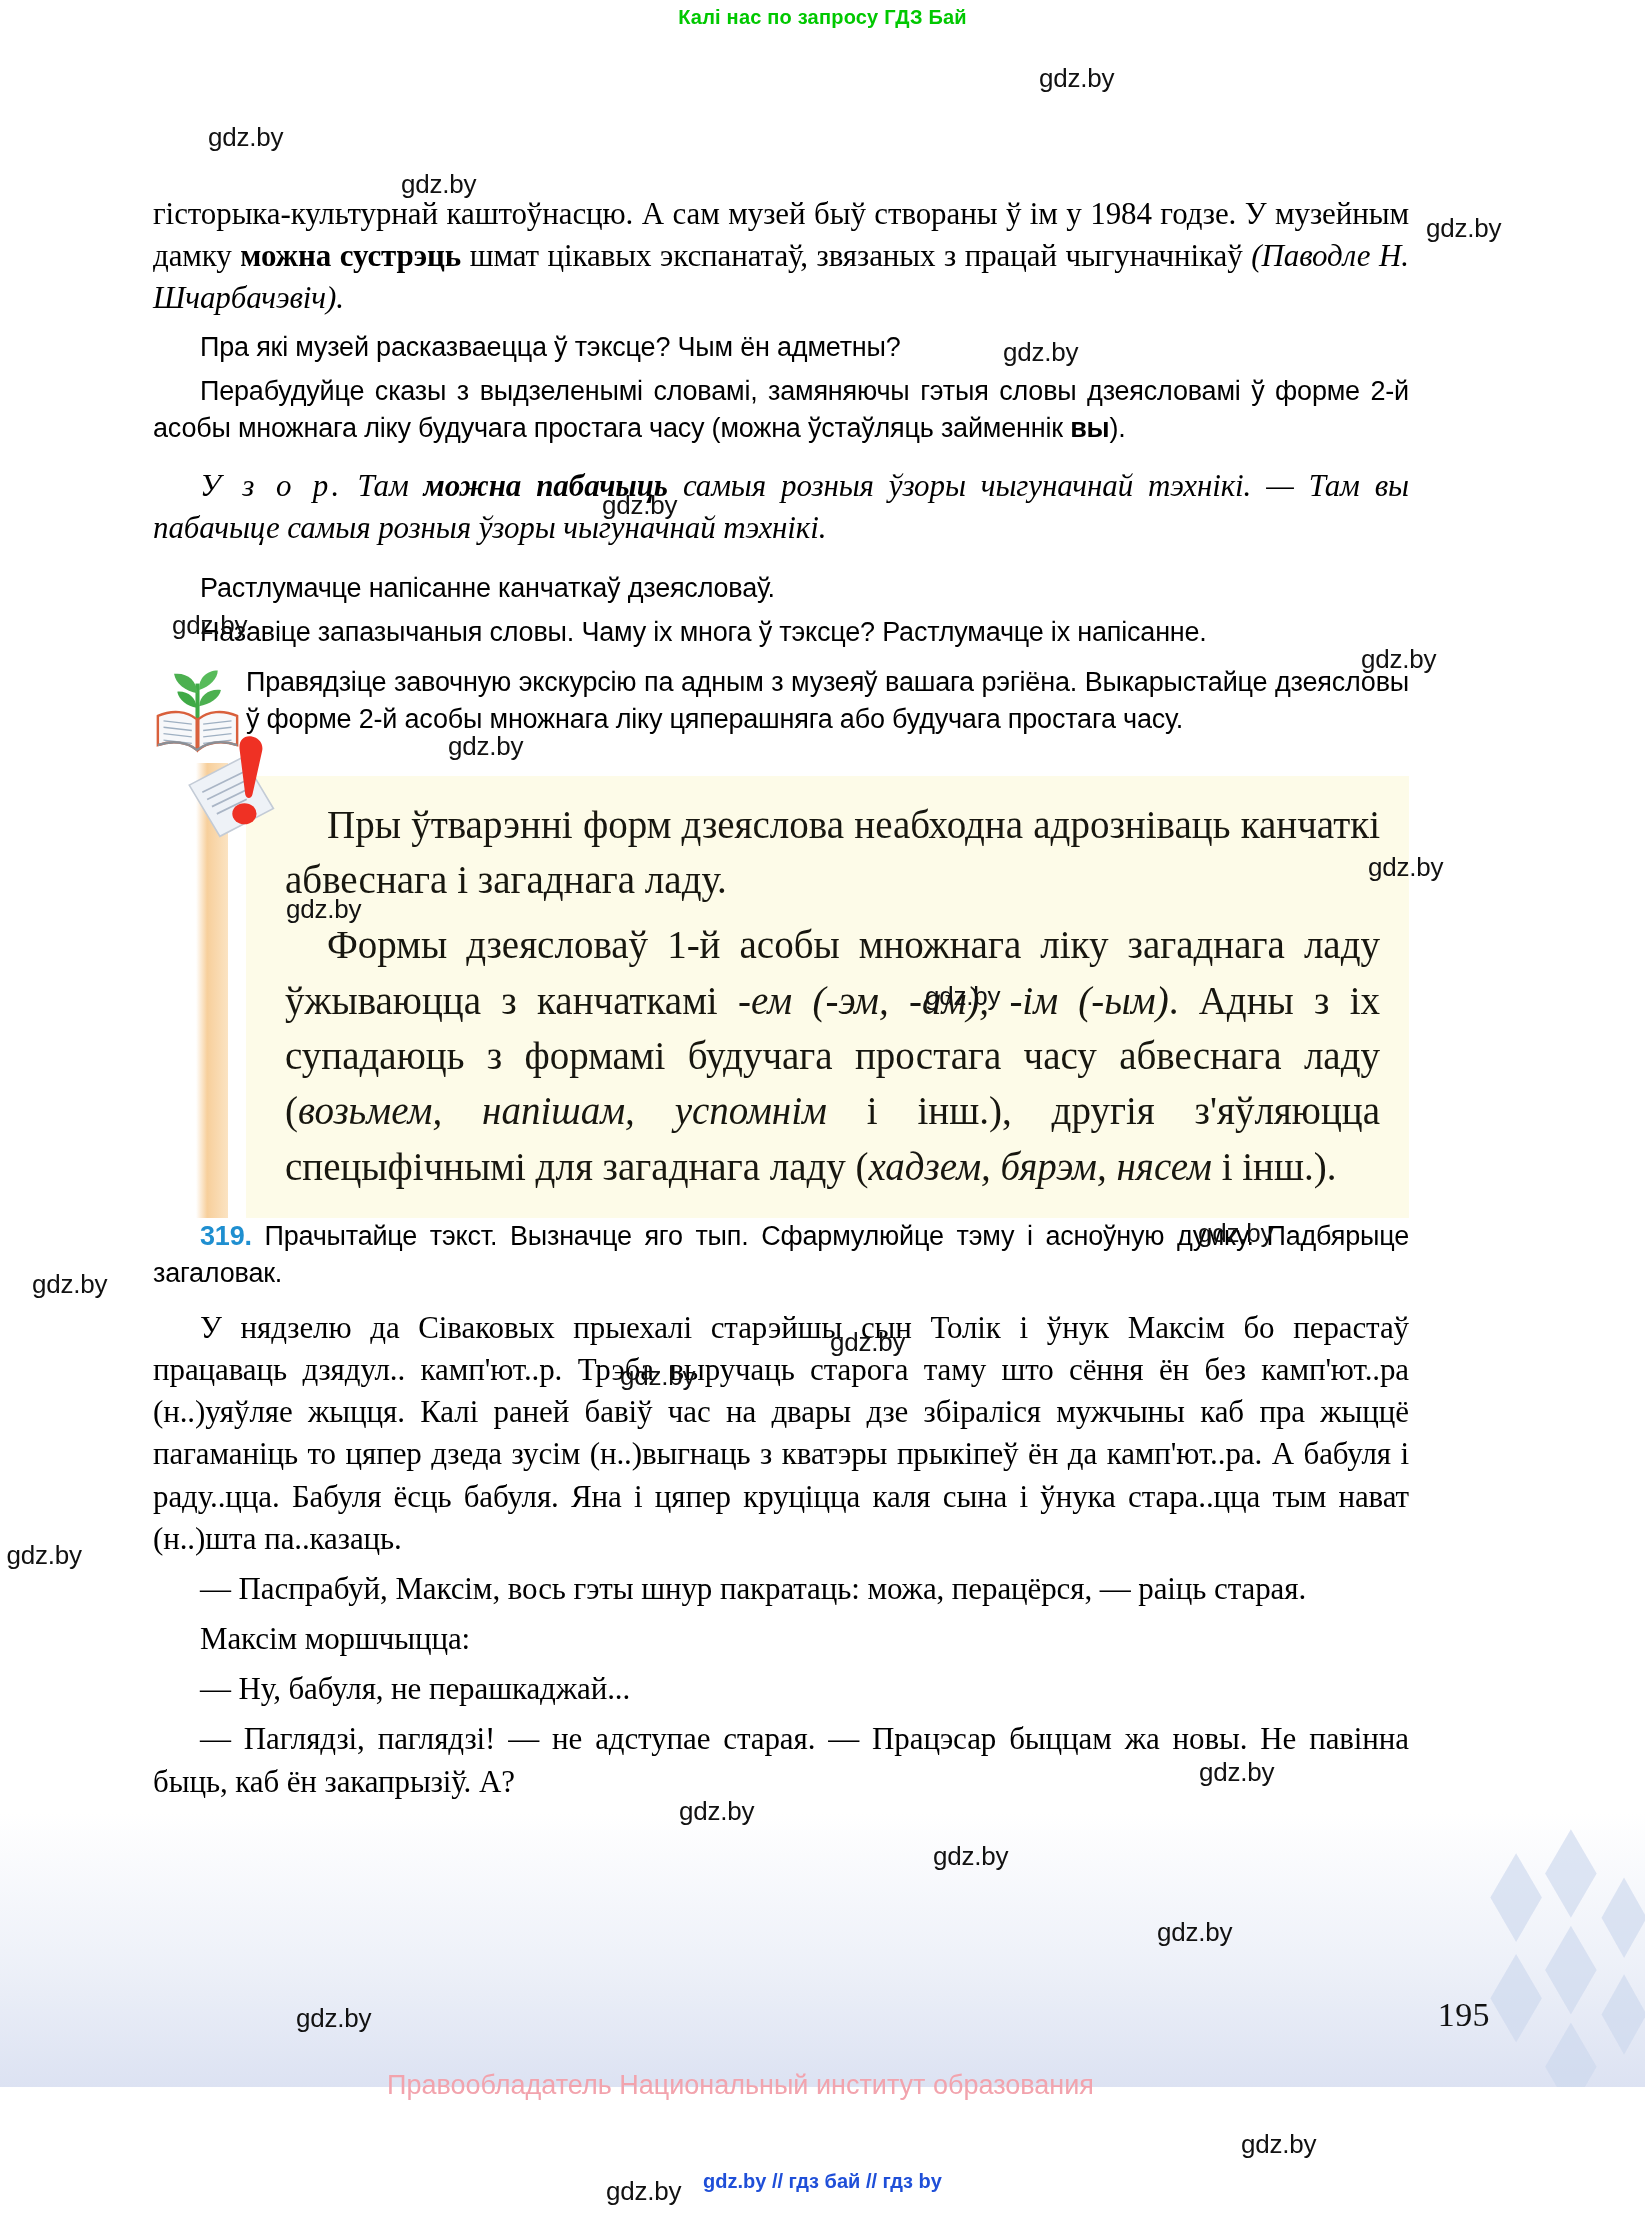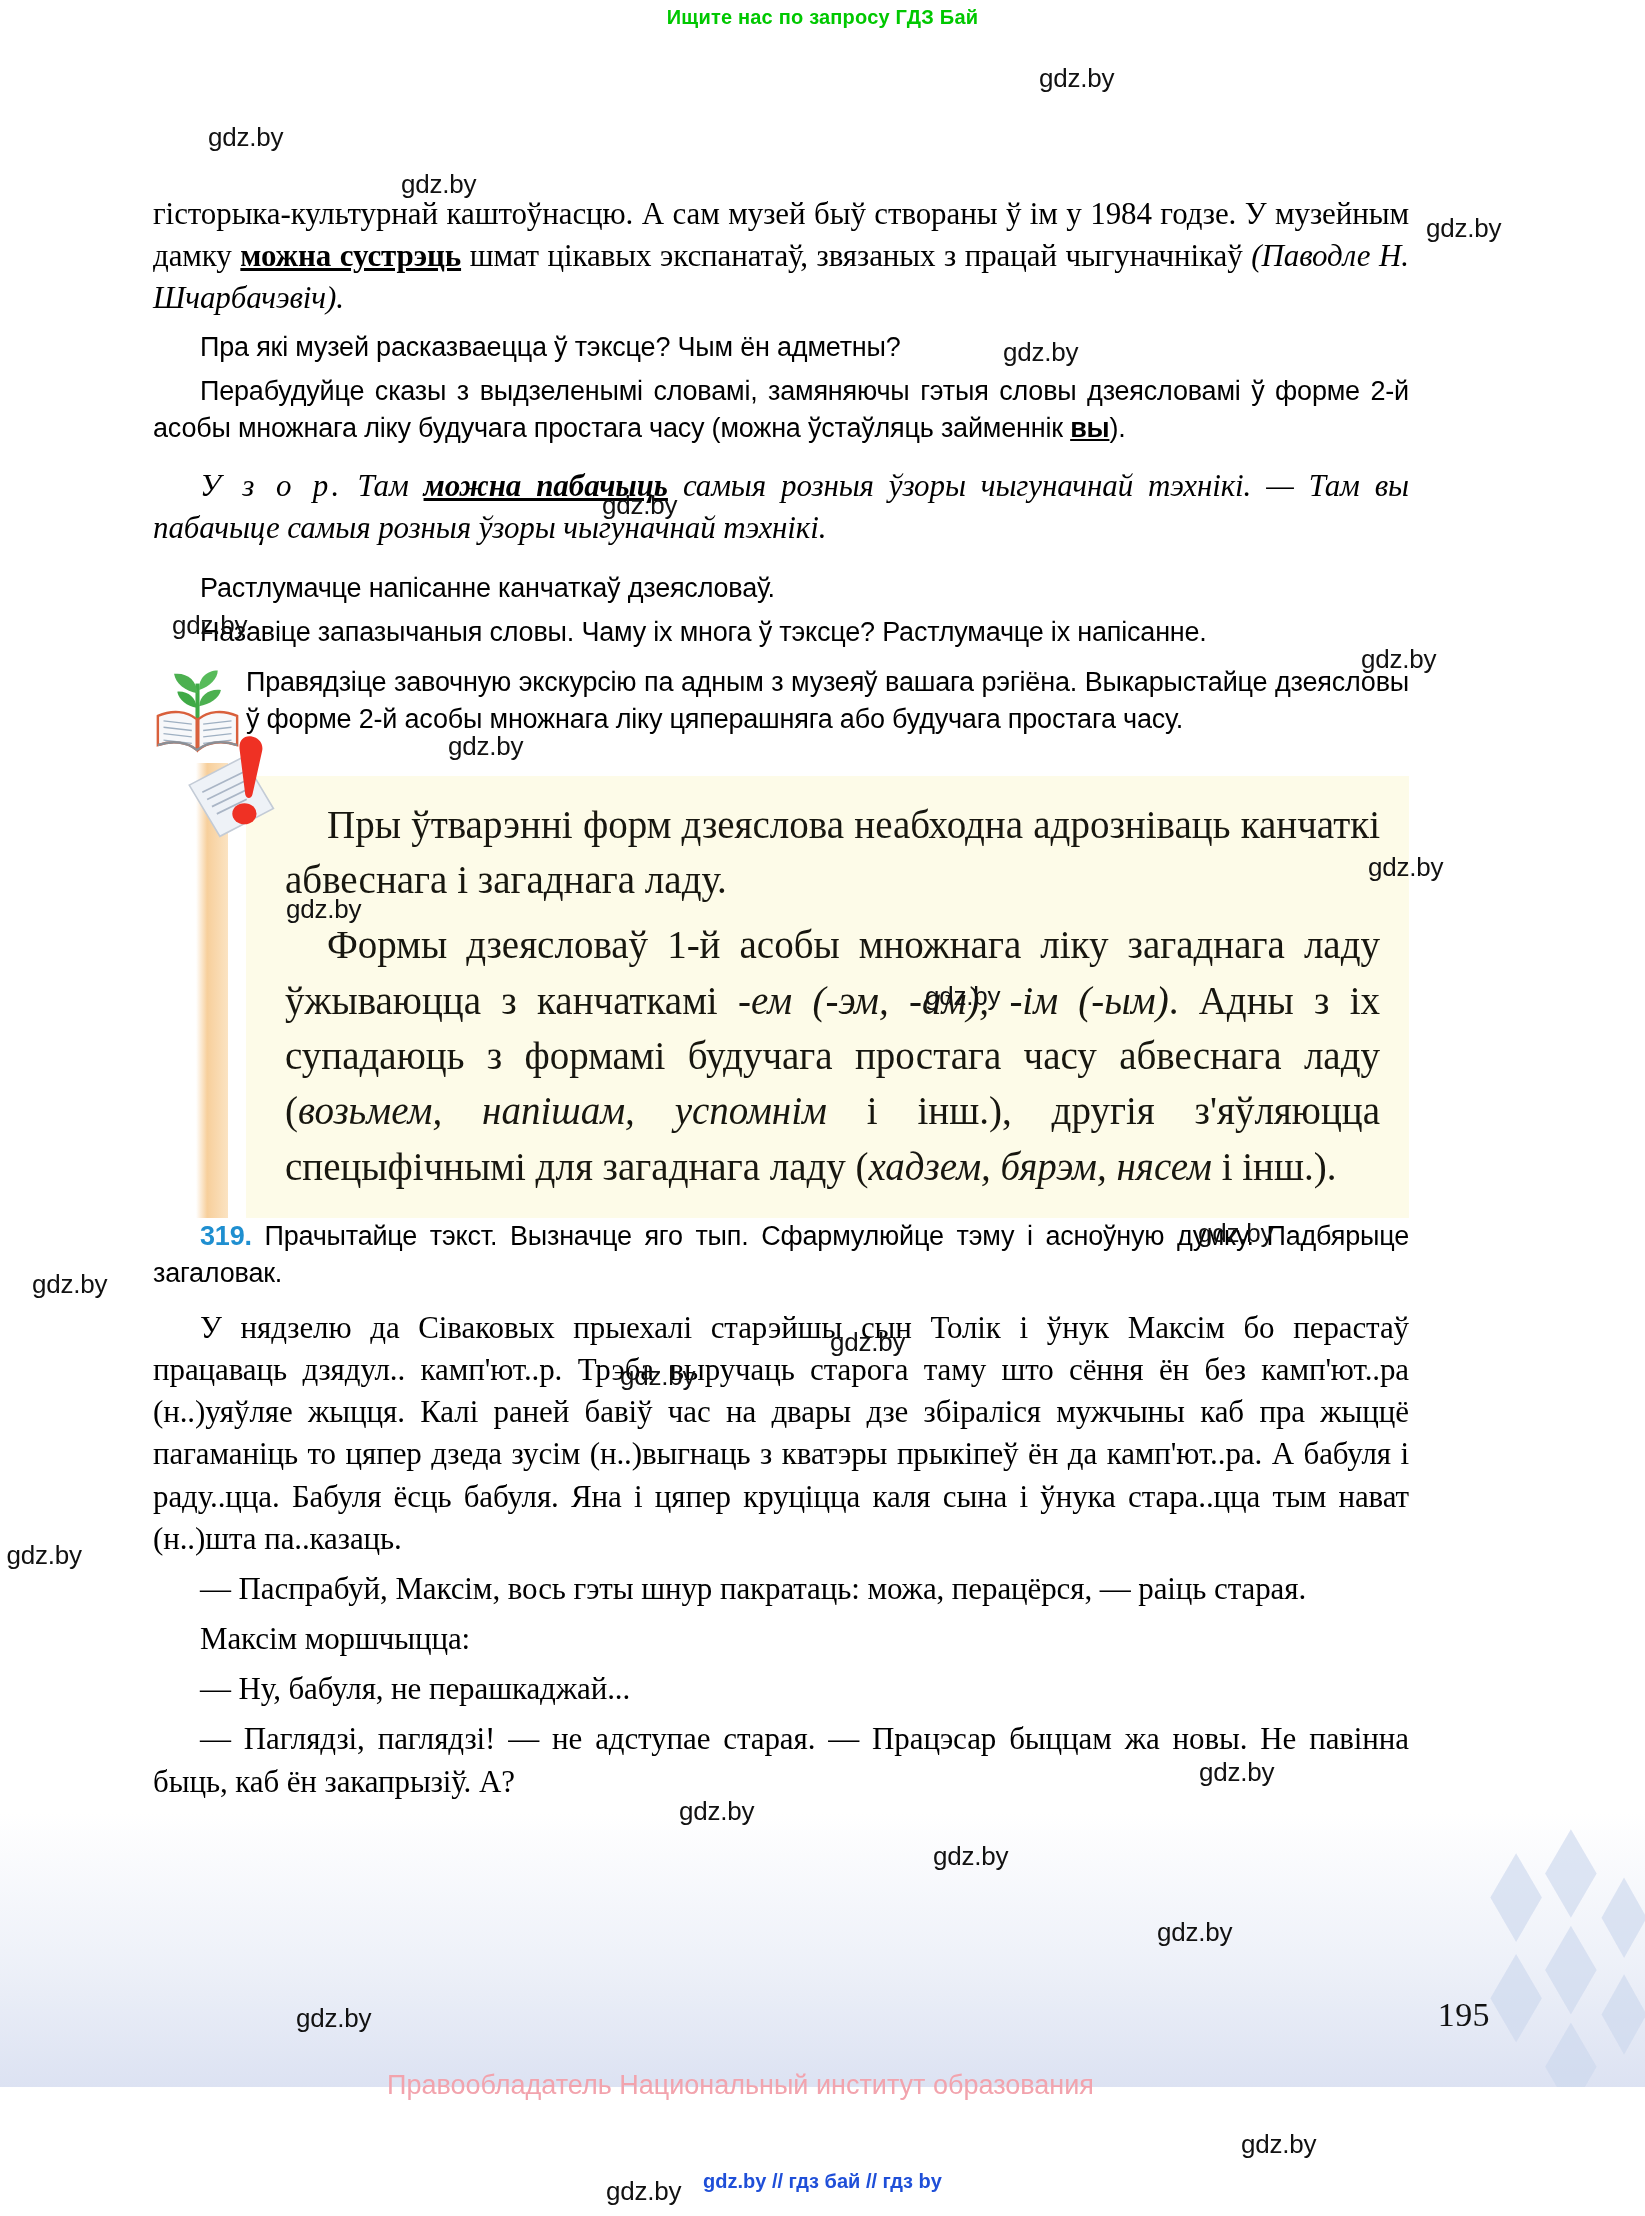--- a/index.html
+++ b/index.html
@@ -66,21 +66,21 @@
     font-family: "Liberation Sans", sans-serif;
     font-size: 27px;
     line-height: 1.38;
     text-align: justify;
     color: #000;
     letter-spacing: -0.2px;
   }
   p.sans.indent { text-indent: 47px; }
 
   i.it { font-style: italic; }
-  b.bd { font-weight: bold; text-decoration: underline; }
+  b.bd { font-weight: bold; }
   span.spaced { letter-spacing: 3.2px; font-style: italic; }
 
   
   .task-row {
     position: relative;
     margin-top: 13px;
     padding-left: 93px;
   }
   .icon-book {
     position: absolute;
@@ -185,21 +185,21 @@
     color: #1f4fd8;
     font-weight: bold;
     z-index: 6;
   }
 </style>
 </head>
 <body>
 
 <div class="page">
 
-  <div class="promo-bar">Ищите нас по запросу ГДЗ Бай</div>
+  <div class="promo-bar">Калі нас по запросу ГДЗ Бай</div>
 
   <div class="footer-gradient"></div>
   <svg class="diamonds" viewBox="0 0 360 330" xmlns="http://www.w3.org/2000/svg">
     <g fill="#cdd8ee" opacity="0.75">
       <polygon points="200,40 232,95 200,150 168,95"></polygon>
       <polygon points="268,10 300,65 268,120 236,65"></polygon>
       <polygon points="268,130 300,185 268,240 236,185"></polygon>
       <polygon points="200,165 232,220 200,275 168,220"></polygon>
       <polygon points="334,70 362,120 334,170 306,120"></polygon>
       <polygon points="334,190 362,240 334,290 306,240"></polygon>

